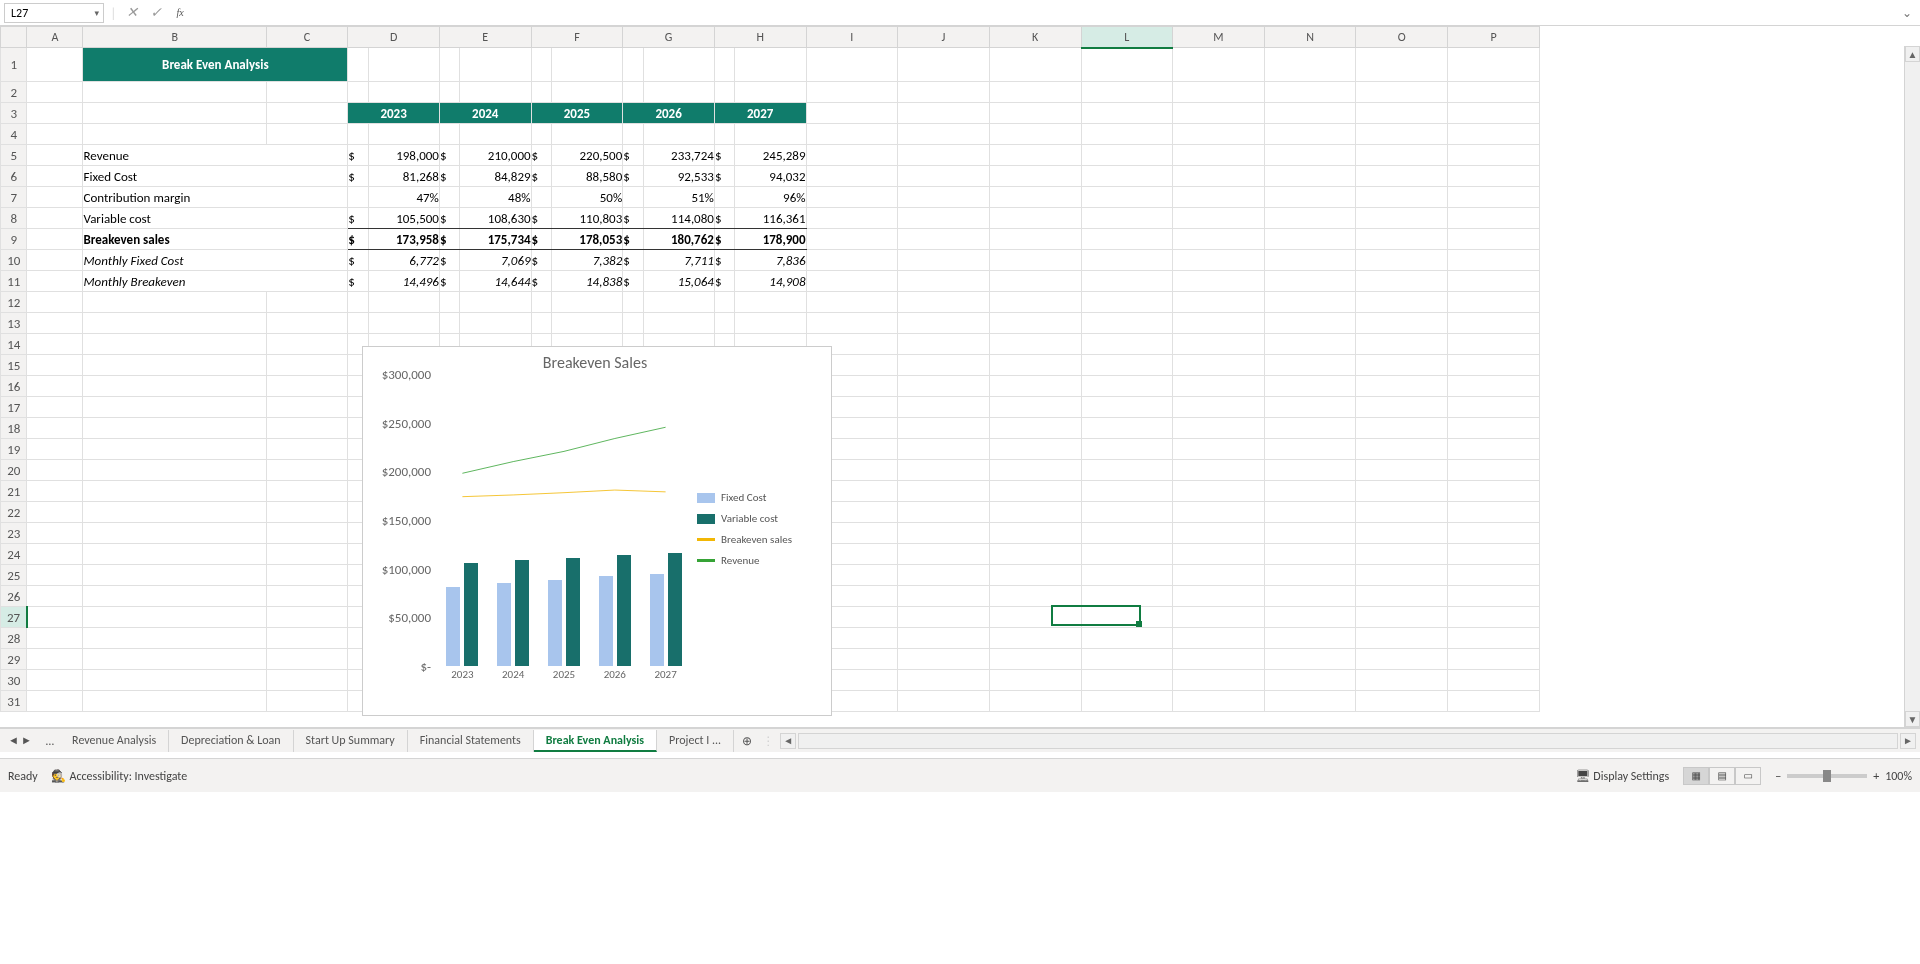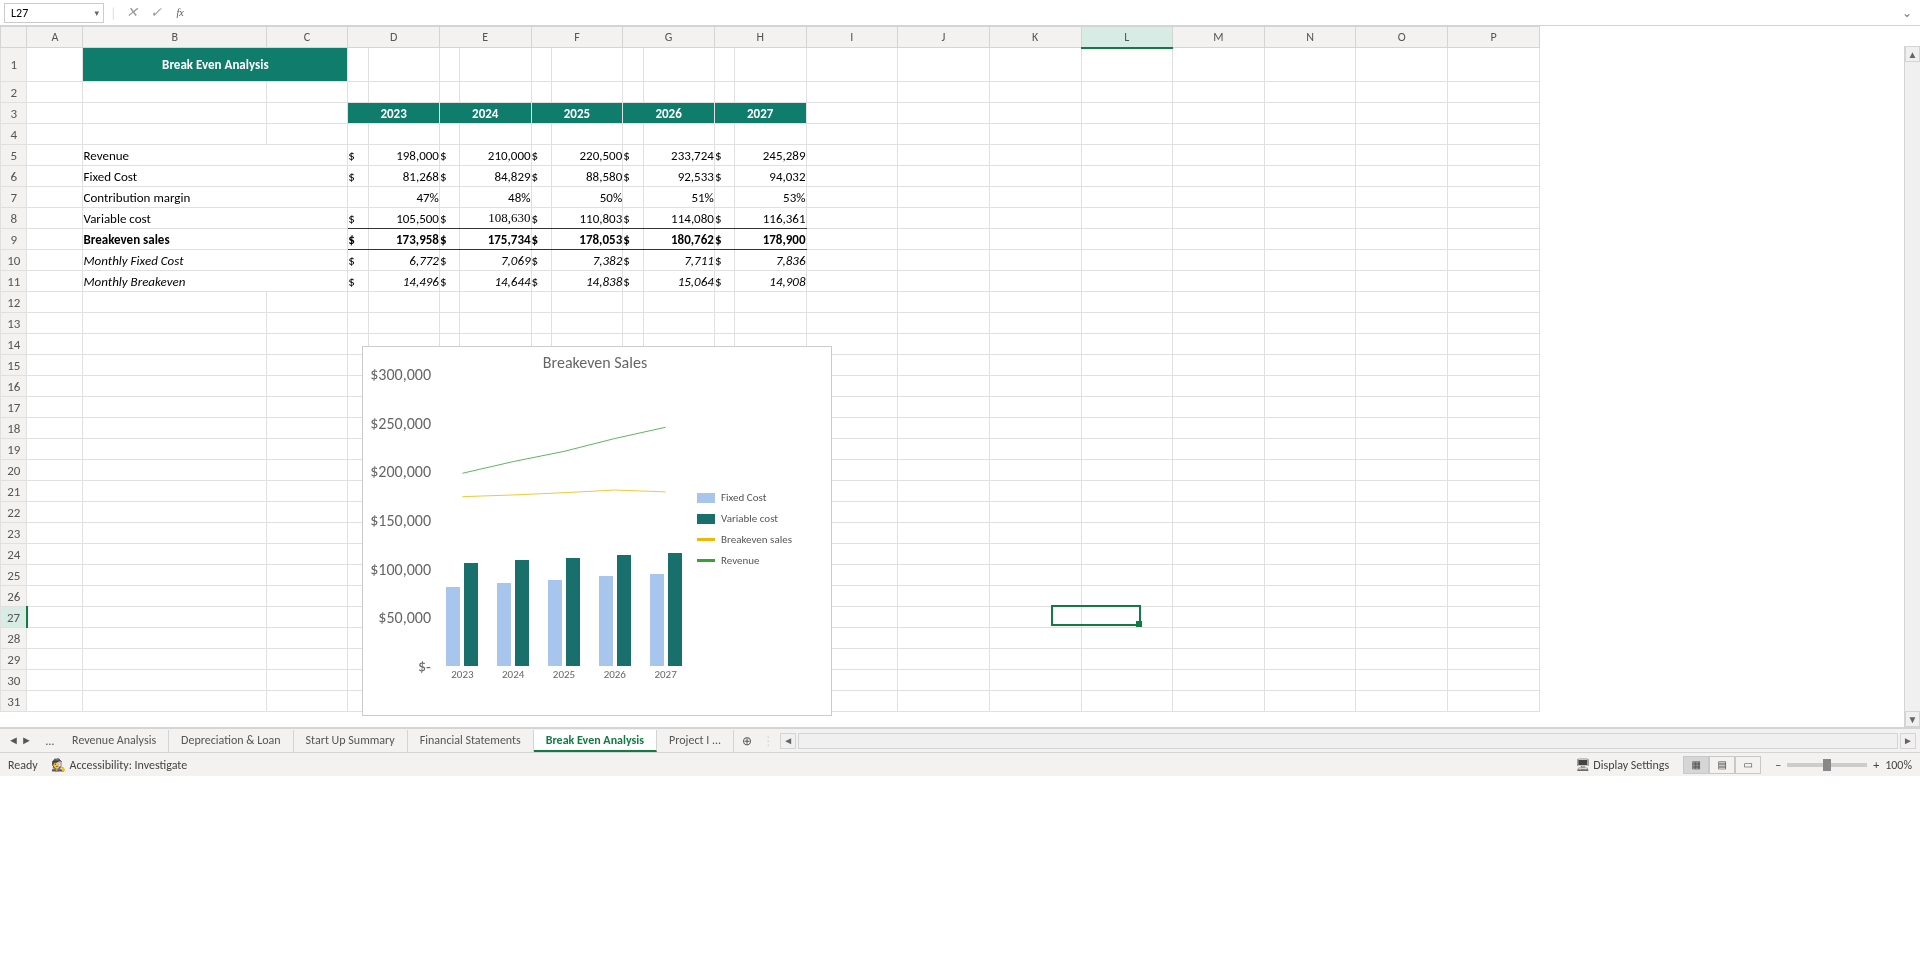--- a/index.html
+++ b/index.html
@@ -143,21 +143,21 @@
     top: 320px;
     width: 470px;
     height: 370px;
     border: 1px solid #ccc;
     background: #fff;
     padding: 6px 10px 6px 6px;
   }
   .chart-title { text-align: center; color: #666; font-size: 16px; font-weight: normal; margin-bottom: 2px; }
   .chart-body { display: flex; height: 310px; }
   .plot { flex: 1; position: relative; }
-  .yaxis-lab { position: absolute; right: calc(100% - 60px); font-size: 16px; color: #666; transform: translateY(-50%); }
+  .yaxis-lab { position: absolute; right: calc(100% - 60px); font-size: 13px; color: #666; transform: translateY(-50%); }
   .plot-area { position: absolute; left: 68px; right: 0; top: 0; bottom: 18px; }
   .xaxis { position: absolute; left: 68px; right: 0; bottom: 0; height: 16px; display: flex; }
   .xaxis span { flex: 1; text-align: center; font-size: 11px; color: #666; }
   .bar-group { position: absolute; bottom: 0; width: 20%; display: flex; justify-content: center; gap: 4px; align-items: flex-end; height: 100%; }
   .bar { width: 14px; }
   .bar.fc { background: #a8c5ed; }
   .bar.vc { background: #186f6b; }
   svg.lines { position: absolute; inset: 0; width: 100%; height: 100%; }
   .legend { width: 130px; font-size: 11px; color: #555; display: flex; flex-direction: column; justify-content: center; gap: 8px; padding-left: 6px; }
   .legend-row { display: flex; align-items: center; gap: 6px; }
@@ -196,27 +196,28 @@
   }
   .newsheet { padding: 0 8px; color: #555; }
   .hscrl { flex: 1; display: flex; align-items: center; padding: 0 4px; gap: 2px; }
   .hscrl .trk { flex: 1; height: 16px; background: #f0f0f0; border: 1px solid #d4d4d4; }
   .hscrl .ar { width: 16px; height: 16px; background: #f0f0f0; border: 1px solid #d4d4d4; text-align: center; font-size: 10px; line-height: 14px; color: #666; }
 
   
   .status-bar {
     display: flex;
     align-items: center;
-    height: 24px;
+    height: 34px;
     background: #f3f2f1;
     border-top: 1px solid #d4d4d4;
     font-size: 12px;
     padding: 0 8px;
     color: #444;
     justify-content: space-between;
+    margin-top: 6px;
   }
   .status-left { display: flex; gap: 14px; align-items: center; }
   .status-right { display: flex; gap: 14px; align-items: center; }
   .view-btns { display: flex; gap: 0; }
   .view-btn { width: 26px; height: 18px; border: 1px solid #c8c8c8; display: flex; align-items: center; justify-content: center; font-size: 10px; }
   .view-btn.on { background: #d6d6d6; }
   .zoom { display: flex; align-items: center; gap: 6px; }
   .slider { width: 80px; height: 4px; background: #ccc; position: relative; }
   .slider .th { position: absolute; left: 50%; top: -4px; width: 8px; height: 12px; background: #888; transform: translateX(-50%); }
 
@@ -438,38 +439,38 @@
           <td class="lbl  " colspan="2">Contribution margin</td>
           <td class=""></td>
           <td class="val data   ">47%</td>
           <td class=""></td>
           <td class="val data   ">48%</td>
           <td class=""></td>
           <td class="val data   ">50%</td>
           <td class=""></td>
           <td class="val data   ">51%</td>
           <td class=""></td>
-          <td class="val data   ">53%</td>
+          <td class="val data   ">96%</td>
           <td></td>
           <td></td>
           <td></td>
           <td></td>
           <td></td>
           <td></td>
           <td></td>
           <td></td>
         </tr>
         <tr>
           <td class="row-hdr ">8</td>
           <td></td>
           <td class="lbl  " colspan="2">Variable cost</td>
           <td class="dol  " style="border-bottom: 1px solid rgb(51, 51, 51);">$</td>
           <td class="val data   " style="border-bottom: 1px solid rgb(51, 51, 51);">105,500</td>
           <td class="dol  " style="border-bottom: 1px solid rgb(51, 51, 51);">$</td>
-          <td class="val data   " style="border-bottom: 1px solid rgb(51, 51, 51); font-family: Liberation Serif, serif;">108,630</td>
+          <td class="val data   " style="border-bottom: 1px solid rgb(51, 51, 51);">108,630</td>
           <td class="dol  " style="border-bottom: 1px solid rgb(51, 51, 51);">$</td>
           <td class="val data   " style="border-bottom: 1px solid rgb(51, 51, 51);">110,803</td>
           <td class="dol  " style="border-bottom: 1px solid rgb(51, 51, 51);">$</td>
           <td class="val data   " style="border-bottom: 1px solid rgb(51, 51, 51);">114,080</td>
           <td class="dol  " style="border-bottom: 1px solid rgb(51, 51, 51);">$</td>
           <td class="val data   " style="border-bottom: 1px solid rgb(51, 51, 51);">116,361</td>
           <td></td>
           <td></td>
           <td></td>
           <td></td>

